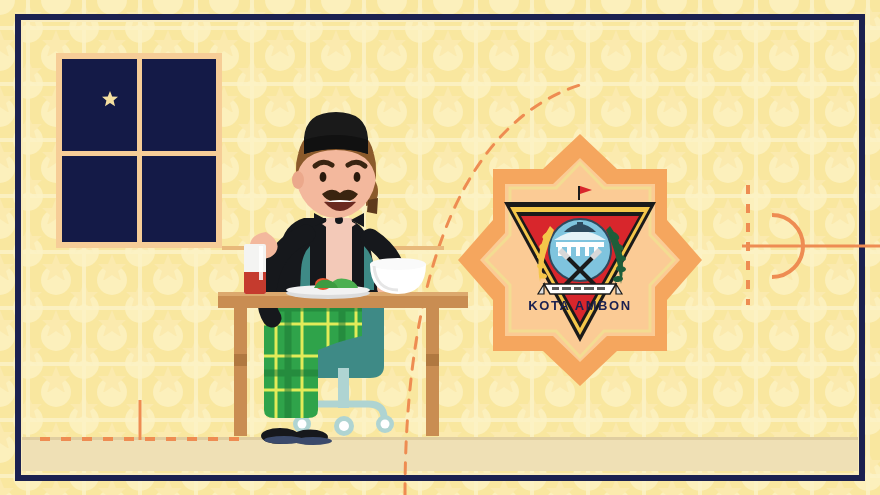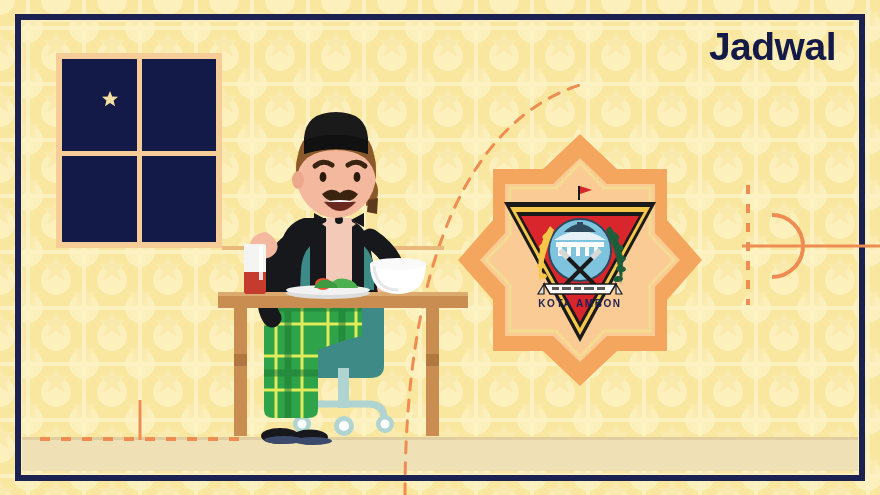--- a/index.html
+++ b/index.html
@@ -54,21 +54,21 @@
   
   .ledge{position:absolute;left:222px;top:246px;width:222px;height:4px;background:#E8B97A;z-index:7;}
   .floor{position:absolute;left:22px;right:22px;top:437px;height:34px;background:#EFE0B5;z-index:5;}
   .floorline{position:absolute;left:22px;right:22px;top:437px;height:3px;background:#E0CEA0;z-index:6;}
 
   
   .badge{position:absolute;left:452px;top:132px;width:256px;height:256px;z-index:12;}
   .badge svg{width:100%;height:100%;display:block;}
   .badge-caption{
     position:absolute;left:0;right:0;top:298px;text-align:center;
-    font-size:10px;font-weight:bold;color:#1C2150;letter-spacing:1.6px;
+    font-size:13px;font-weight:bold;color:#1C2150;letter-spacing:1.6px;
     z-index:14;width:256px;margin-left:452px;
   }
 
   
   .scene{position:absolute;left:218px;top:96px;width:250px;height:360px;z-index:10;}
   .scene svg{width:100%;height:100%;display:block;overflow:visible;}
 </style>
 </head>
 <body>
 
@@ -339,16 +339,15 @@
       </g>
     </svg>
   </div>
 
   <div class="badge-caption">KOTA AMBON</div>
 
   <div class="frame-navy"></div>
   <div class="frame-cream"></div>
 
   <div class="title">
-    <span class="l1">Jadwal</span>
   </div>
 
 </div>
 
 </body></html>

